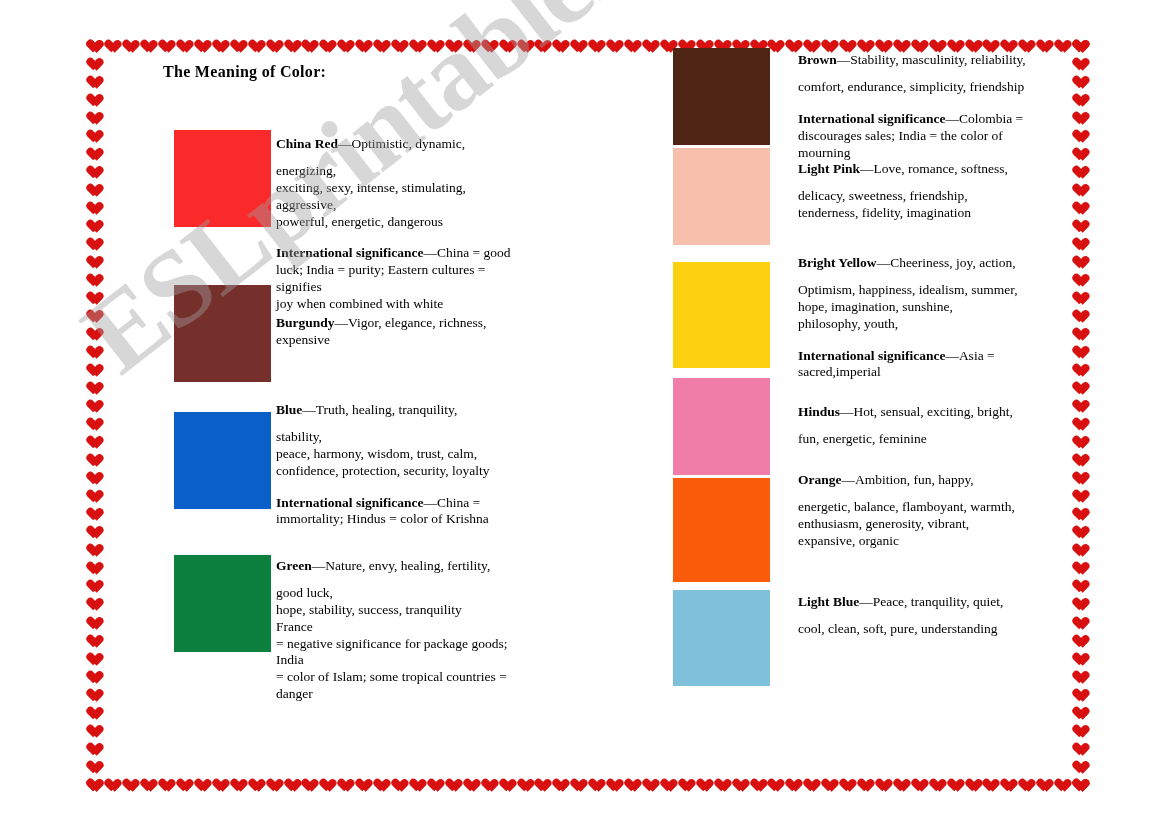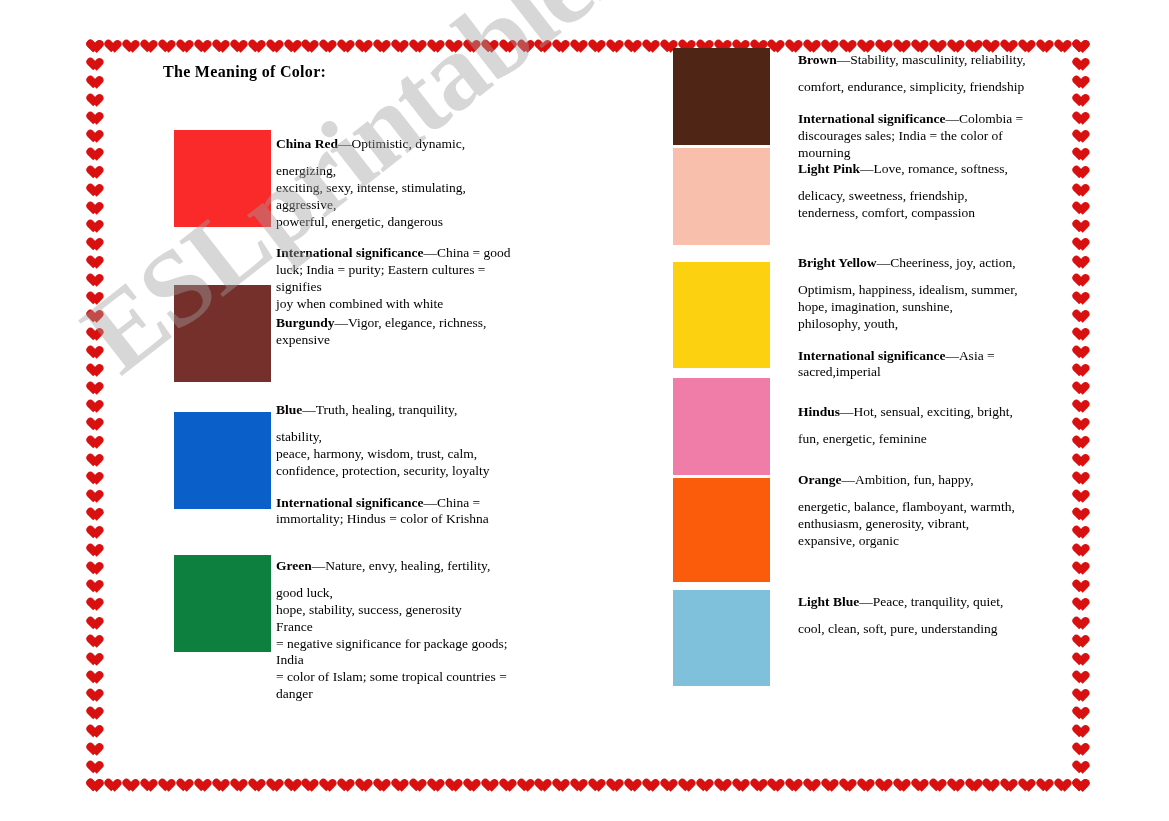--- a/index.html
+++ b/index.html
@@ -374,21 +374,21 @@
           <p>confidence, protection, security, loyalty</p>
           <p class="gap-sm"><span class="intl">International significance</span>—China =</p>
           <p>immortality; Hindus = color of Krishna</p>
         </div>
       </div>
       <div class="entry" style="left: 0px; top: 425px;">
         <div class="swatch" style="width: 97px; height: 97px; background: rgb(13, 128, 64);"></div>
         <div class="txt" style="left: 102px; top: 3px; width: 310px;">
           <p><span class="term">Green</span>—Nature, envy, healing, fertility,</p>
           <p class="gap">good luck,</p>
-          <p>hope, stability, success, generosity</p>
+          <p>hope, stability, success, tranquility</p>
           <p>France</p>
           <p>= negative significance for package goods;</p>
           <p>India</p>
           <p>= color of Islam; some tropical countries =</p>
           <p>danger</p>
         </div>
       </div>
     </div>
   <div class="col col-right" id="col-right">
       <div class="entry" style="left: 0px; top: 0px;">
@@ -399,21 +399,21 @@
           <p class="gap-sm"><span class="intl">International significance</span>—Colombia =</p>
           <p>discourages sales; India = the color of</p>
           <p>mourning</p>
         </div>
       </div>
       <div class="entry" style="left: 0px; top: 100px;">
         <div class="swatch" style="width: 97px; height: 97px; background: rgb(248, 191, 172);"></div>
         <div class="txt" style="left: 125px; top: 13px; width: 310px;">
           <p><span class="term">Light Pink</span>—Love, romance, softness,</p>
           <p class="gap">delicacy, sweetness, friendship,</p>
-          <p>tenderness, comfort, compassion</p>
+          <p>tenderness, fidelity, imagination</p>
         </div>
       </div>
       <div class="entry" style="left: 0px; top: 214px;">
         <div class="swatch" style="width: 97px; height: 106px; background: rgb(252, 210, 16);"></div>
         <div class="txt" style="left: 125px; top: -7px; width: 310px;">
           <p><span class="term">Bright Yellow</span>—Cheeriness, joy, action,</p>
           <p class="gap">Optimism, happiness, idealism, summer,</p>
           <p>hope, imagination, sunshine,</p>
           <p>philosophy, youth,</p>
           <p class="gap-sm"><span class="intl">International significance</span>—Asia =</p>

